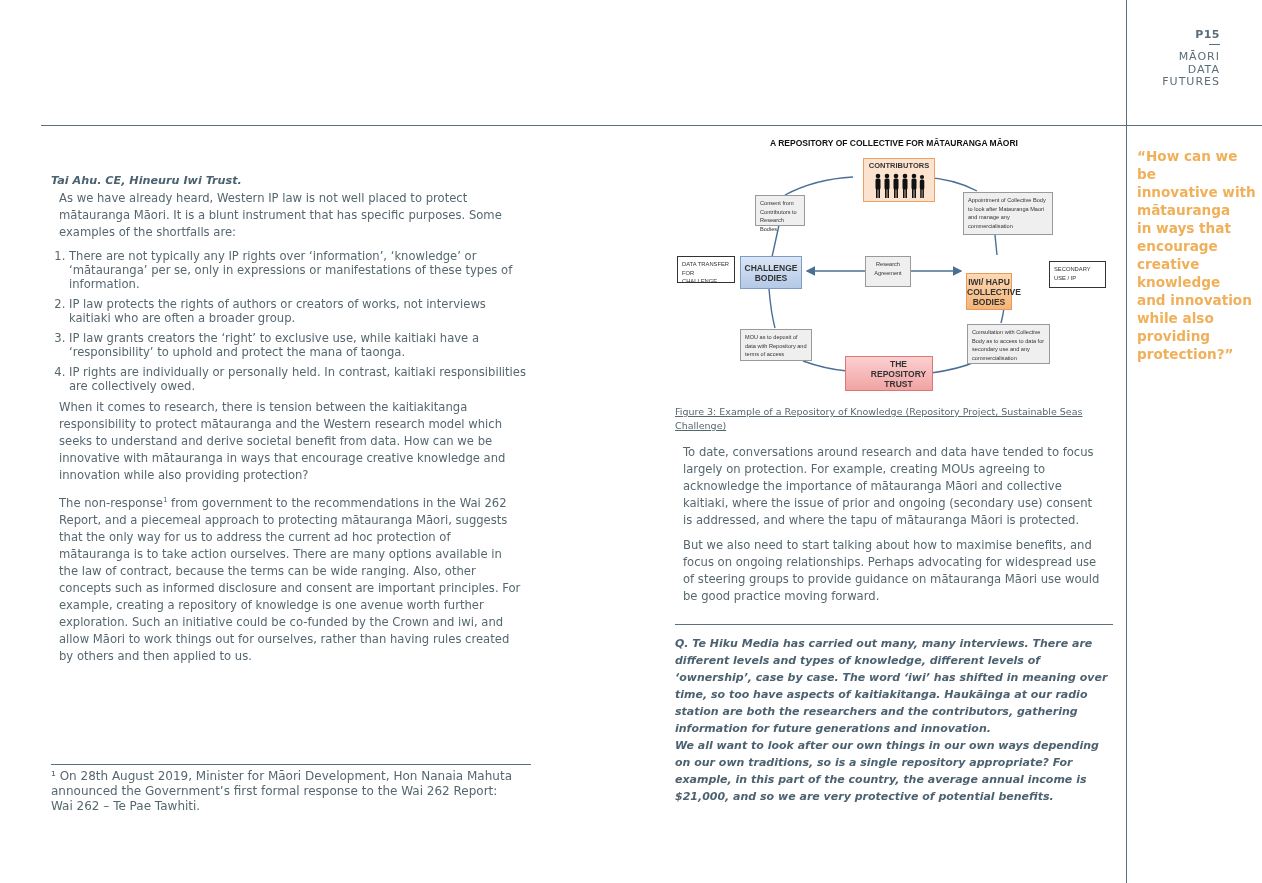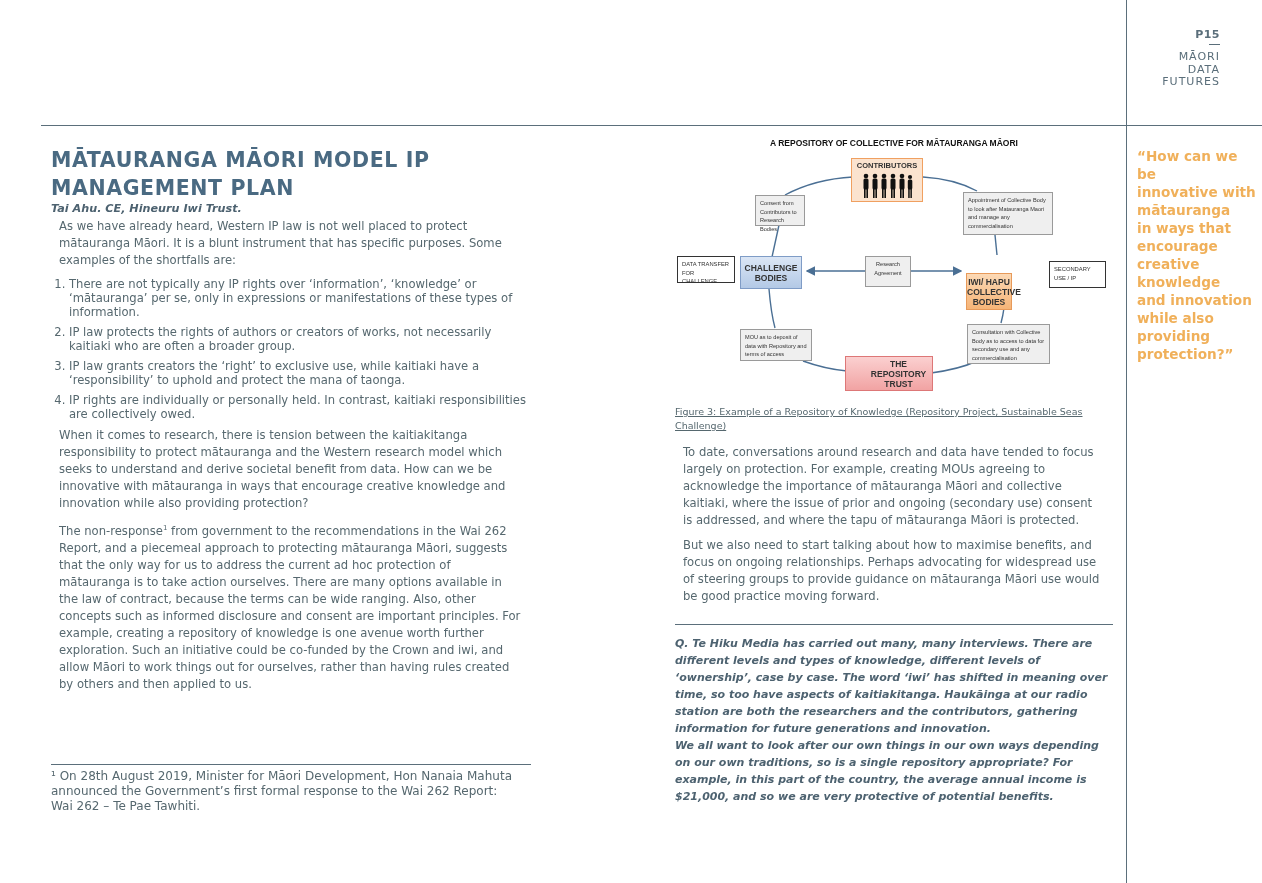--- a/index.html
+++ b/index.html
@@ -52,28 +52,27 @@
 <div class="pagebox">
   <div class="pnum">P15</div>
   <div class="pdash"></div>
   <div class="ptitle">MĀORI
 DATA
 FUTURES</div>
 </div>
 
 <div class="left">
   <h1>
-    <span>MĀTAURANGA MĀORI MODEL IP</span><br>
-    <span>MANAGEMENT PLAN</span>
+    <br>
   </h1>
   <div class="author">Tai Ahu. CE, Hineuru Iwi Trust.</div>
   <p class="intro">As we have already heard, Western IP law is not well placed to protect mātauranga Māori. It is a blunt instrument that has specific purposes. Some examples of the shortfalls are:</p>
   <ol>
     <li>There are not typically any IP rights over ‘information’, ‘knowledge’ or ‘mātauranga’ per se, only in expressions or manifestations of these types of information.</li>
-    <li>IP law protects the rights of authors or creators of works, not necessarily kaitiaki who are often a broader group.</li>
+    <li>IP law protects the rights of authors or creators of works, not interviews kaitiaki who are often a broader group.</li>
     <li>IP law grants creators the ‘right’ to exclusive use, while kaitiaki have a ‘responsibility’ to uphold and protect the mana of taonga.</li>
     <li>IP rights are individually or personally held. In contrast, kaitiaki responsibilities are collectively owed.</li>
   </ol>
   <p class="p2">When it comes to research, there is tension between the kaitiakitanga responsibility to protect mātauranga and the Western research model which seeks to understand and derive societal benefit from data. How can we be innovative with mātauranga in ways that encourage creative knowledge and innovation while also providing protection?</p>
   <p class="p3"><span>The non-response</span><sup>1</sup><span> from government to the recommendations in the Wai 262 Report, and a piecemeal approach to protecting mātauranga Māori, suggests that the only way for us to address the current ad hoc protection of mātauranga is to take action ourselves. There are many options available in the law of contract, because the terms can be wide ranging. Also, other concepts such as informed disclosure and consent are important principles. For example, creating a repository of knowledge is one avenue worth further exploration. Such an initiative could be co-funded by the Crown and iwi, and allow Māori to work things out for ourselves, rather than having rules created by others and then applied to us.</span></p>
 </div>
 
 <div class="fnrule"></div>
 <div class="footnote">¹ On 28th August 2019, Minister for Māori Development, Hon Nanaia Mahuta announced the Government’s first formal response to the Wai 262 Report: Wai 262 – Te Pae Tawhiti.</div>
 
@@ -91,21 +90,21 @@
       <path d="M104,92 L97,124" fill="none" stroke="#4a6f94" stroke-width="1.4"></path>
       <path d="M320,102 L322,122" fill="none" stroke="#4a6f94" stroke-width="1.4"></path>
       <path d="M94,156 Q96,180 100,195" fill="none" stroke="#4a6f94" stroke-width="1.4"></path>
       <path d="M330,160 Q330,175 326,190" fill="none" stroke="#4a6f94" stroke-width="1.4"></path>
       <path d="M128,228 Q150,236 172,238" fill="none" stroke="#4a6f94" stroke-width="1.4"></path>
       <path d="M256,240 Q285,236 302,228" fill="none" stroke="#4a6f94" stroke-width="1.4"></path>
       <line x1="190" y1="138" x2="132" y2="138" stroke="#4a6f94" stroke-width="1.4" marker-end="url(#ah)"></line>
       <line x1="236" y1="138" x2="286" y2="138" stroke="#4a6f94" stroke-width="1.4" marker-end="url(#ah)"></line>
     </svg>
 
-    <div class="box big" style="left:176px;top:25px;width:72px;height:44px;background:#fbe3cf;border:1.5px solid #f0a060;justify-content:flex-start;padding-top:2px;">
+    <div class="box big" style="left:188px;top:25px;width:72px;height:44px;background:#fbe3cf;border:1.5px solid #f0a060;justify-content:flex-start;padding-top:2px;">
       <span style="font-size:7.5px;">CONTRIBUTORS</span>
       <svg width="52" height="26" viewBox="0 0 52 26" style="margin:2px auto 0;">
         <g fill="#111">
           <circle cx="5" cy="3" r="2.3"></circle>
             <rect x="2.5" y="5.5" width="5" height="11" rx="1.5"></rect>
             <rect x="3" y="15" width="1.6" height="10"></rect>
             <rect x="5.4" y="15" width="1.6" height="10"></rect>
           <circle cx="14" cy="3" r="2.3"></circle>
             <rect x="11.5" y="5.5" width="5" height="11" rx="1.5"></rect>
             <rect x="12" y="15" width="1.6" height="10"></rect>

